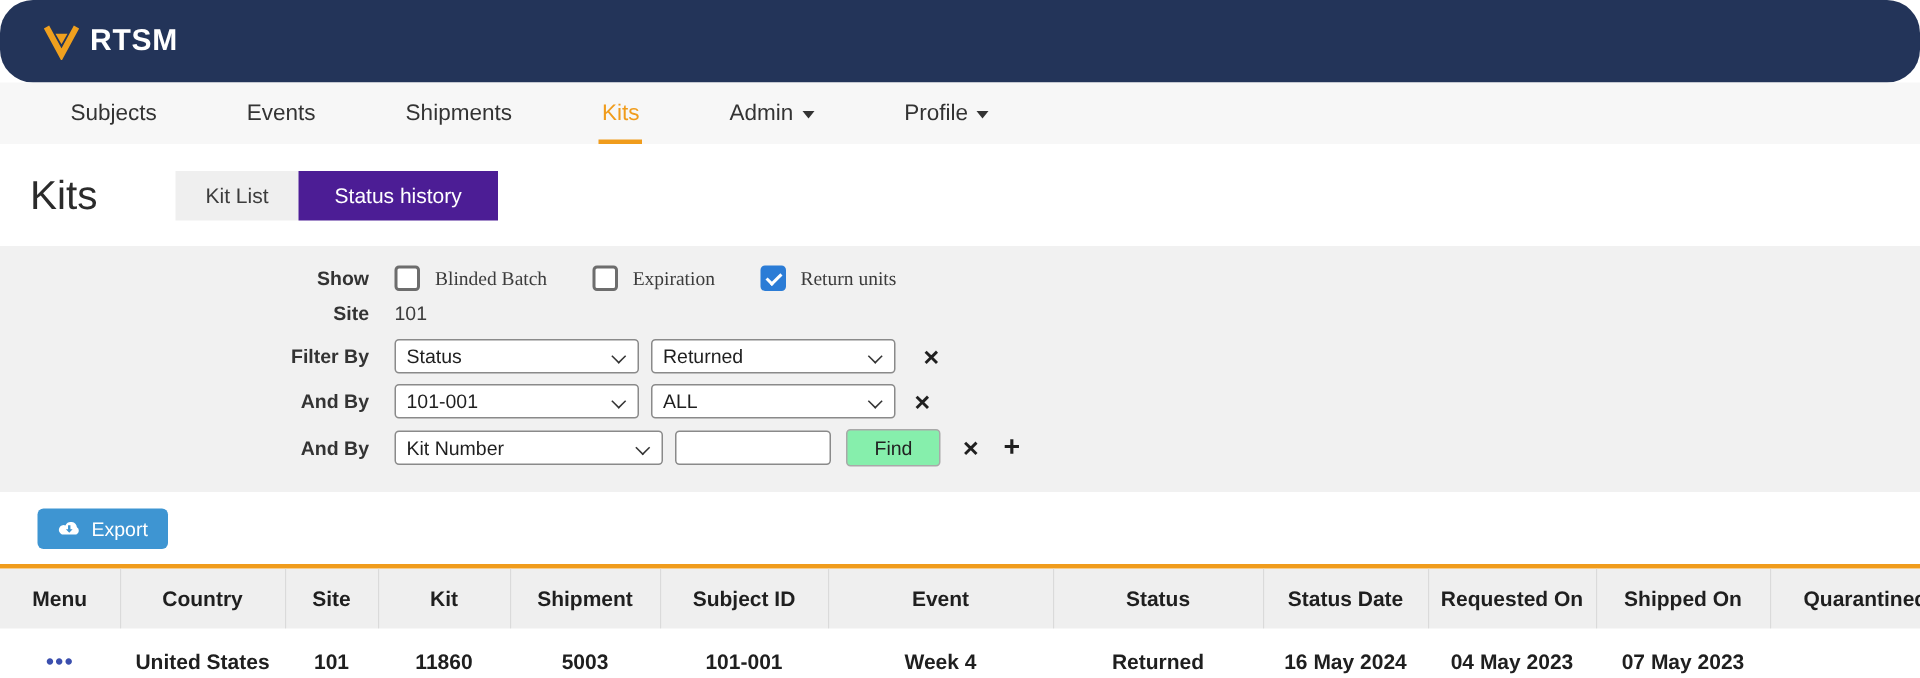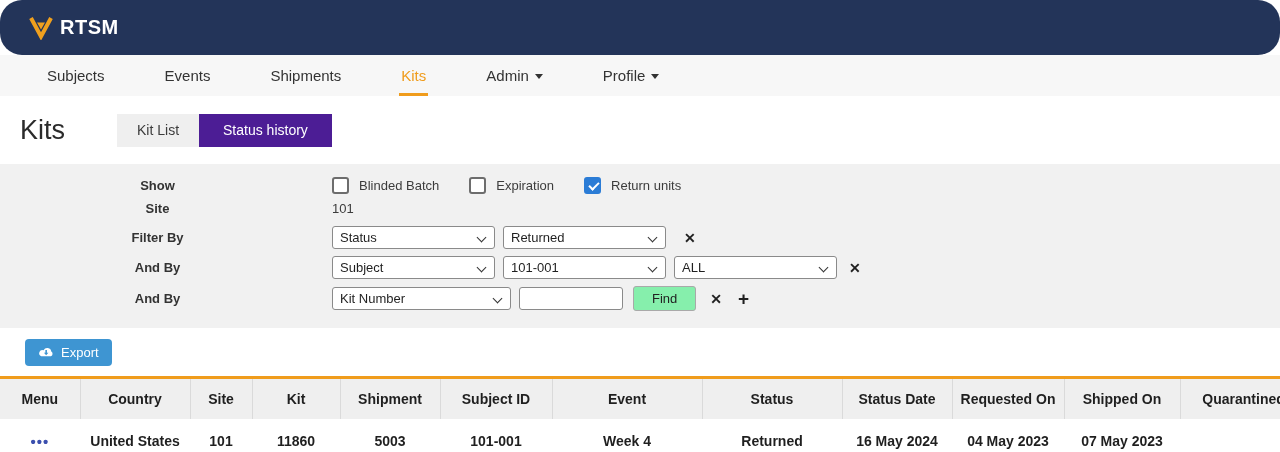--- a/index.html
+++ b/index.html
@@ -25,22 +25,22 @@
   .page-title { font-size:27px; font-weight:500; color:#2b2b2b; margin-right:52px; }
   .seg { display:flex; }
   .seg-btn { height:33px; padding:0 20px; display:flex; align-items:center; font-size:14px;
     background:#efefef; color:#3c3c3c; cursor:pointer; }
   .seg-btn.active { background:#4c1d95; color:#fff; padding:0 24px; }
 
   
   .filter-panel { margin-top:16px; background:#f1f1f1; padding:13px 0 17px 0; }
   .f-row { display:flex; align-items:center; margin-bottom:7px; }
   .f-row:last-child { margin-bottom:0; }
-  .f-label { width:332px; text-align:center; padding-right:17px; font-size:13px; font-weight:700; color:#333; flex:none; }
-  .cb-group { display:flex; align-items:center; margin-right:30px; cursor:pointer; }
+  .f-label { width:263px; text-align:right; padding-right:17px; font-size:13px; font-weight:700; color:#333; flex:none; }
+  .cb-group { display:flex; align-items:center; margin-right:30px; cursor:pointer;font-family:Liberation Serif, serif; }
   .cb-box { width:17px; height:17px; border:2px solid #6d6d6d; border-radius:3px; background:#fff; position:relative; flex:none; }
   .cb-group.checked .cb-box { background:#2b7cd6; border-color:#2b7cd6; }
   .cb-group.checked .cb-box::after { content:""; position:absolute; left:4.5px; top:1px; width:4px; height:8px;
     border:solid #fff; border-width:0 2px 2px 0; transform:rotate(45deg); }
   .cb-label { font-size:13px; color:#3c3c3c; margin-left:10px; }
   .site-value { font-size:13px; color:#3c3c3c; }
   .sel { position:relative; width:163px; height:23px; background:#fff; border:1px solid #8a8a8a; border-radius:3px;
     font-size:13px; color:#1f1f1f; display:flex; align-items:center; padding:0 24px 0 7px; margin-right:8px; cursor:pointer; }
   .sel::after { content:""; position:absolute; right:9px; top:7px; width:6px; height:6px;
     border-right:1.8px solid #333; border-bottom:1.8px solid #333; transform:rotate(45deg); }
@@ -143,23 +143,20 @@
       <span>Status</span>
     </div>
     <div class="sel">
       <span>Returned</span>
     </div>
     <span class="x-btn">✕</span>
   </div>
 
   <div class="f-row">
     <div class="f-label">And By</div>
-    <div class="sel">
-      <span>Subject</span>
-    </div>
     <div class="sel">
       <span>101-001</span>
     </div>
     <div class="sel">
       <span>ALL</span>
     </div>
     <span class="x-btn" style="margin-left:4px;">✕</span>
   </div>
 
   <div class="f-row">

